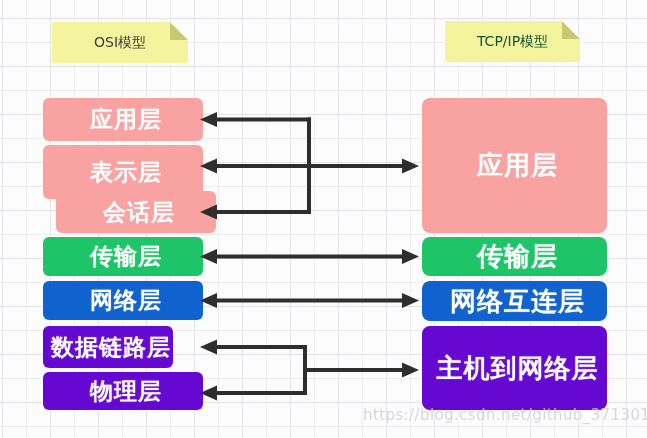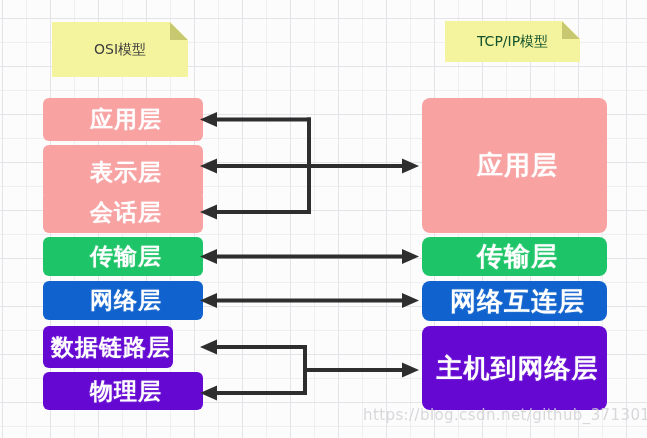--- a/index.html
+++ b/index.html
@@ -110,33 +110,33 @@
       <line x1="214" y1="347" x2="307" y2="347"></line>
       <line x1="305" y1="345" x2="305" y2="395"></line>
       <line x1="214" y1="393" x2="307" y2="393"></line>
       <line x1="303" y1="370" x2="406" y2="370"></line>
       <polygon points="200,347 217,339.5 217,354.5"></polygon>
       <polygon points="200,393 217,385.5 217,400.5"></polygon>
       <polygon points="419,370 402,362.5 402,377.5"></polygon>
     </g>
   </svg>
 
-  <div class="note" style="left: 52px; top: 22px; width: 136px; height: 55px; background-color: rgb(244, 244, 158);">
+  <div class="note" style="left: 52px; top: 22px; width: 136px; height: 41px; background-color: rgb(244, 244, 158);">
     <span class="note-label" style="color: rgb(61, 61, 61);">OSI模型</span>
     <span class="fold" style="background-color: rgb(200, 200, 112);"></span>
   </div>
 
   <div class="note" style="left: 445px; top: 21px; width: 135px; height: 41px; background-color: rgb(244, 244, 158);">
     <span class="note-label" style="color: #14532d;">TCP/IP模型</span>
     <span class="fold" style="background-color: rgb(200, 200, 112);"></span>
   </div>
 
   <div class="layer" style="left: 43px; top: 98px; width: 154px; height: 43px; background-color: rgb(248, 162, 162);">应用层</div>
   <div class="layer" style="left: 43px; top: 145px; width: 154px; height: 54px; background-color: rgb(248, 162, 162);">表示层</div>
-  <div class="layer" style="left: 43px; top: 191px; width: 154px; height: 42px; background-color: rgb(248, 162, 162);">会话层</div>
+  <div class="layer" style="left: 56px; top: 191px; width: 154px; height: 42px; background-color: rgb(248, 162, 162);">会话层</div>
   <div class="layer" style="left: 43px; top: 237px; width: 154px; height: 39px; background-color: rgb(30, 197, 104);">传输层</div>
   <div class="layer" style="left: 43px; top: 281px; width: 154px; height: 39px; background-color: rgb(16, 99, 206);">网络层</div>
   <div class="layer" style="left: 43px; top: 326px; width: 124px; height: 42px; background-color: rgb(101, 8, 210);">数据链路层</div>
   <div class="layer" style="left: 43px; top: 372px; width: 154px; height: 38px; background-color: rgb(101, 8, 210);">物理层</div>
 
   <div class="layer lg" style="left: 422px; top: 98px; width: 179px; height: 135px; background-color: rgb(248, 162, 162);">应用层</div>
   <div class="layer lg" style="left: 422px; top: 237px; width: 179px; height: 39px; background-color: rgb(30, 197, 104);">传输层</div>
   <div class="layer lg" style="left: 422px; top: 281px; width: 179px; height: 40px; background-color: rgb(16, 99, 206);">网络互连层</div>
   <div class="layer lg" style="left: 422px; top: 326px; width: 179px; height: 84px; background-color: rgb(101, 8, 210);">主机到网络层</div>
 

